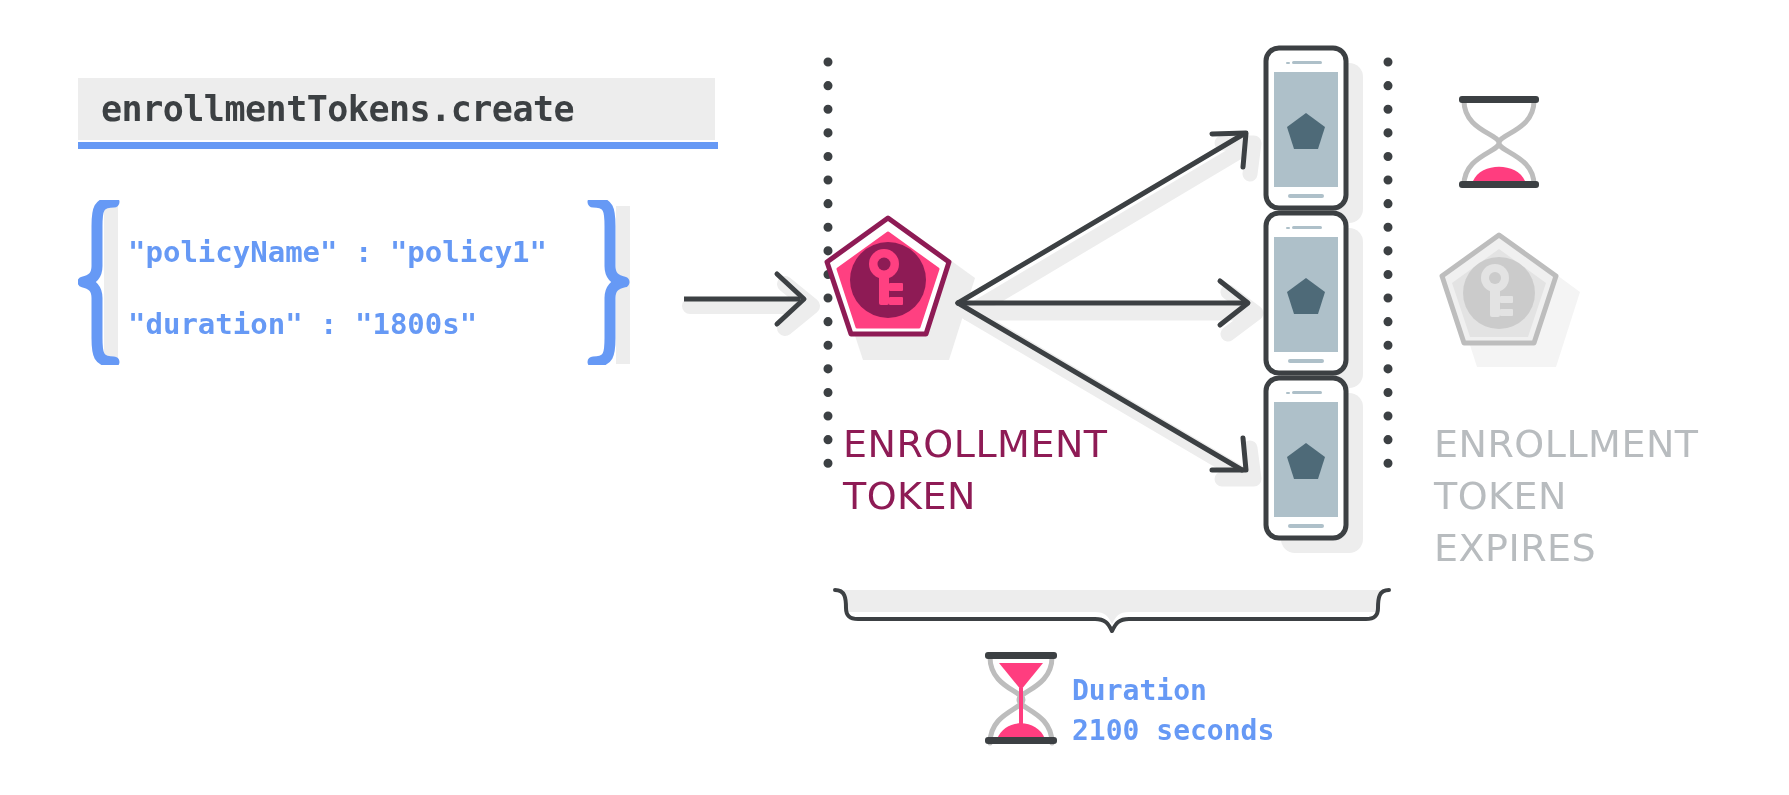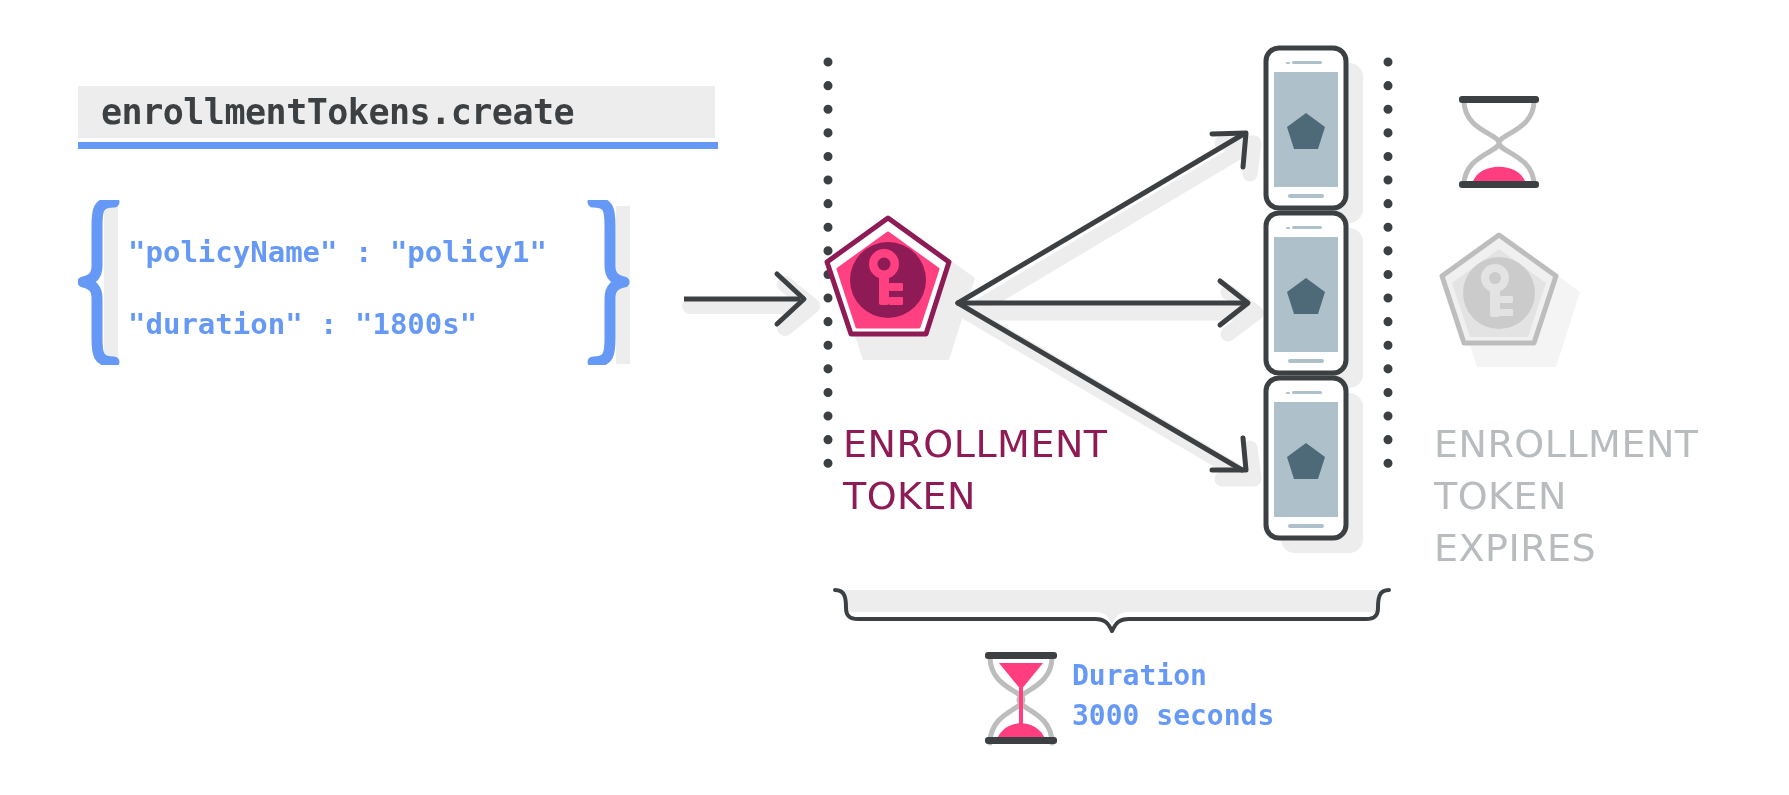--- a/index.html
+++ b/index.html
@@ -15,23 +15,23 @@
     width: 1789px;
     height: 795px;
     background: #ffffff;
     overflow: hidden;
   }
   .abs { position: absolute; }
 
   
   #api-title-box {
     left: 78px;
-    top: 86px;
+    top: 78px;
     width: 637px;
-    height: 52px;
+    height: 62px;
     background: #EDEDED;
     display: flex;
     align-items: center;
   }
   #api-title-text {
     font-family: "DejaVu Sans Mono", monospace;
     font-weight: bold;
     font-size: 35px;
     color: #3C4043;
     letter-spacing: -0.5px;
@@ -90,21 +90,21 @@
   #expire-label {
     left: 1434px;
     top: 418px;
     color: #B8BCBF;
     width: 320px;
   }
 
   
   #duration-caption {
     left: 1072px;
-    top: 656px;
+    top: 671px;
   }
   .duration-line {
     font-family: "DejaVu Sans Mono", monospace;
     font-weight: bold;
     font-size: 28px;
     color: #6699F5;
     line-height: 40px;
     white-space: pre;
   }
 </style>
@@ -259,16 +259,16 @@
   </svg>
 
   <div class="abs heavy-label" id="token-label">Enrollment
 Token</div>
   <div class="abs heavy-label" id="expire-label">Enrollment
 Token
 Expires</div>
 
   <div class="abs" id="duration-caption">
     <div class="duration-line">Duration</div>
-    <div class="duration-line">3000 seconds</div>
+    <div class="duration-line">2100 seconds</div>
   </div>
 
 </div>
 
 </body></html>

